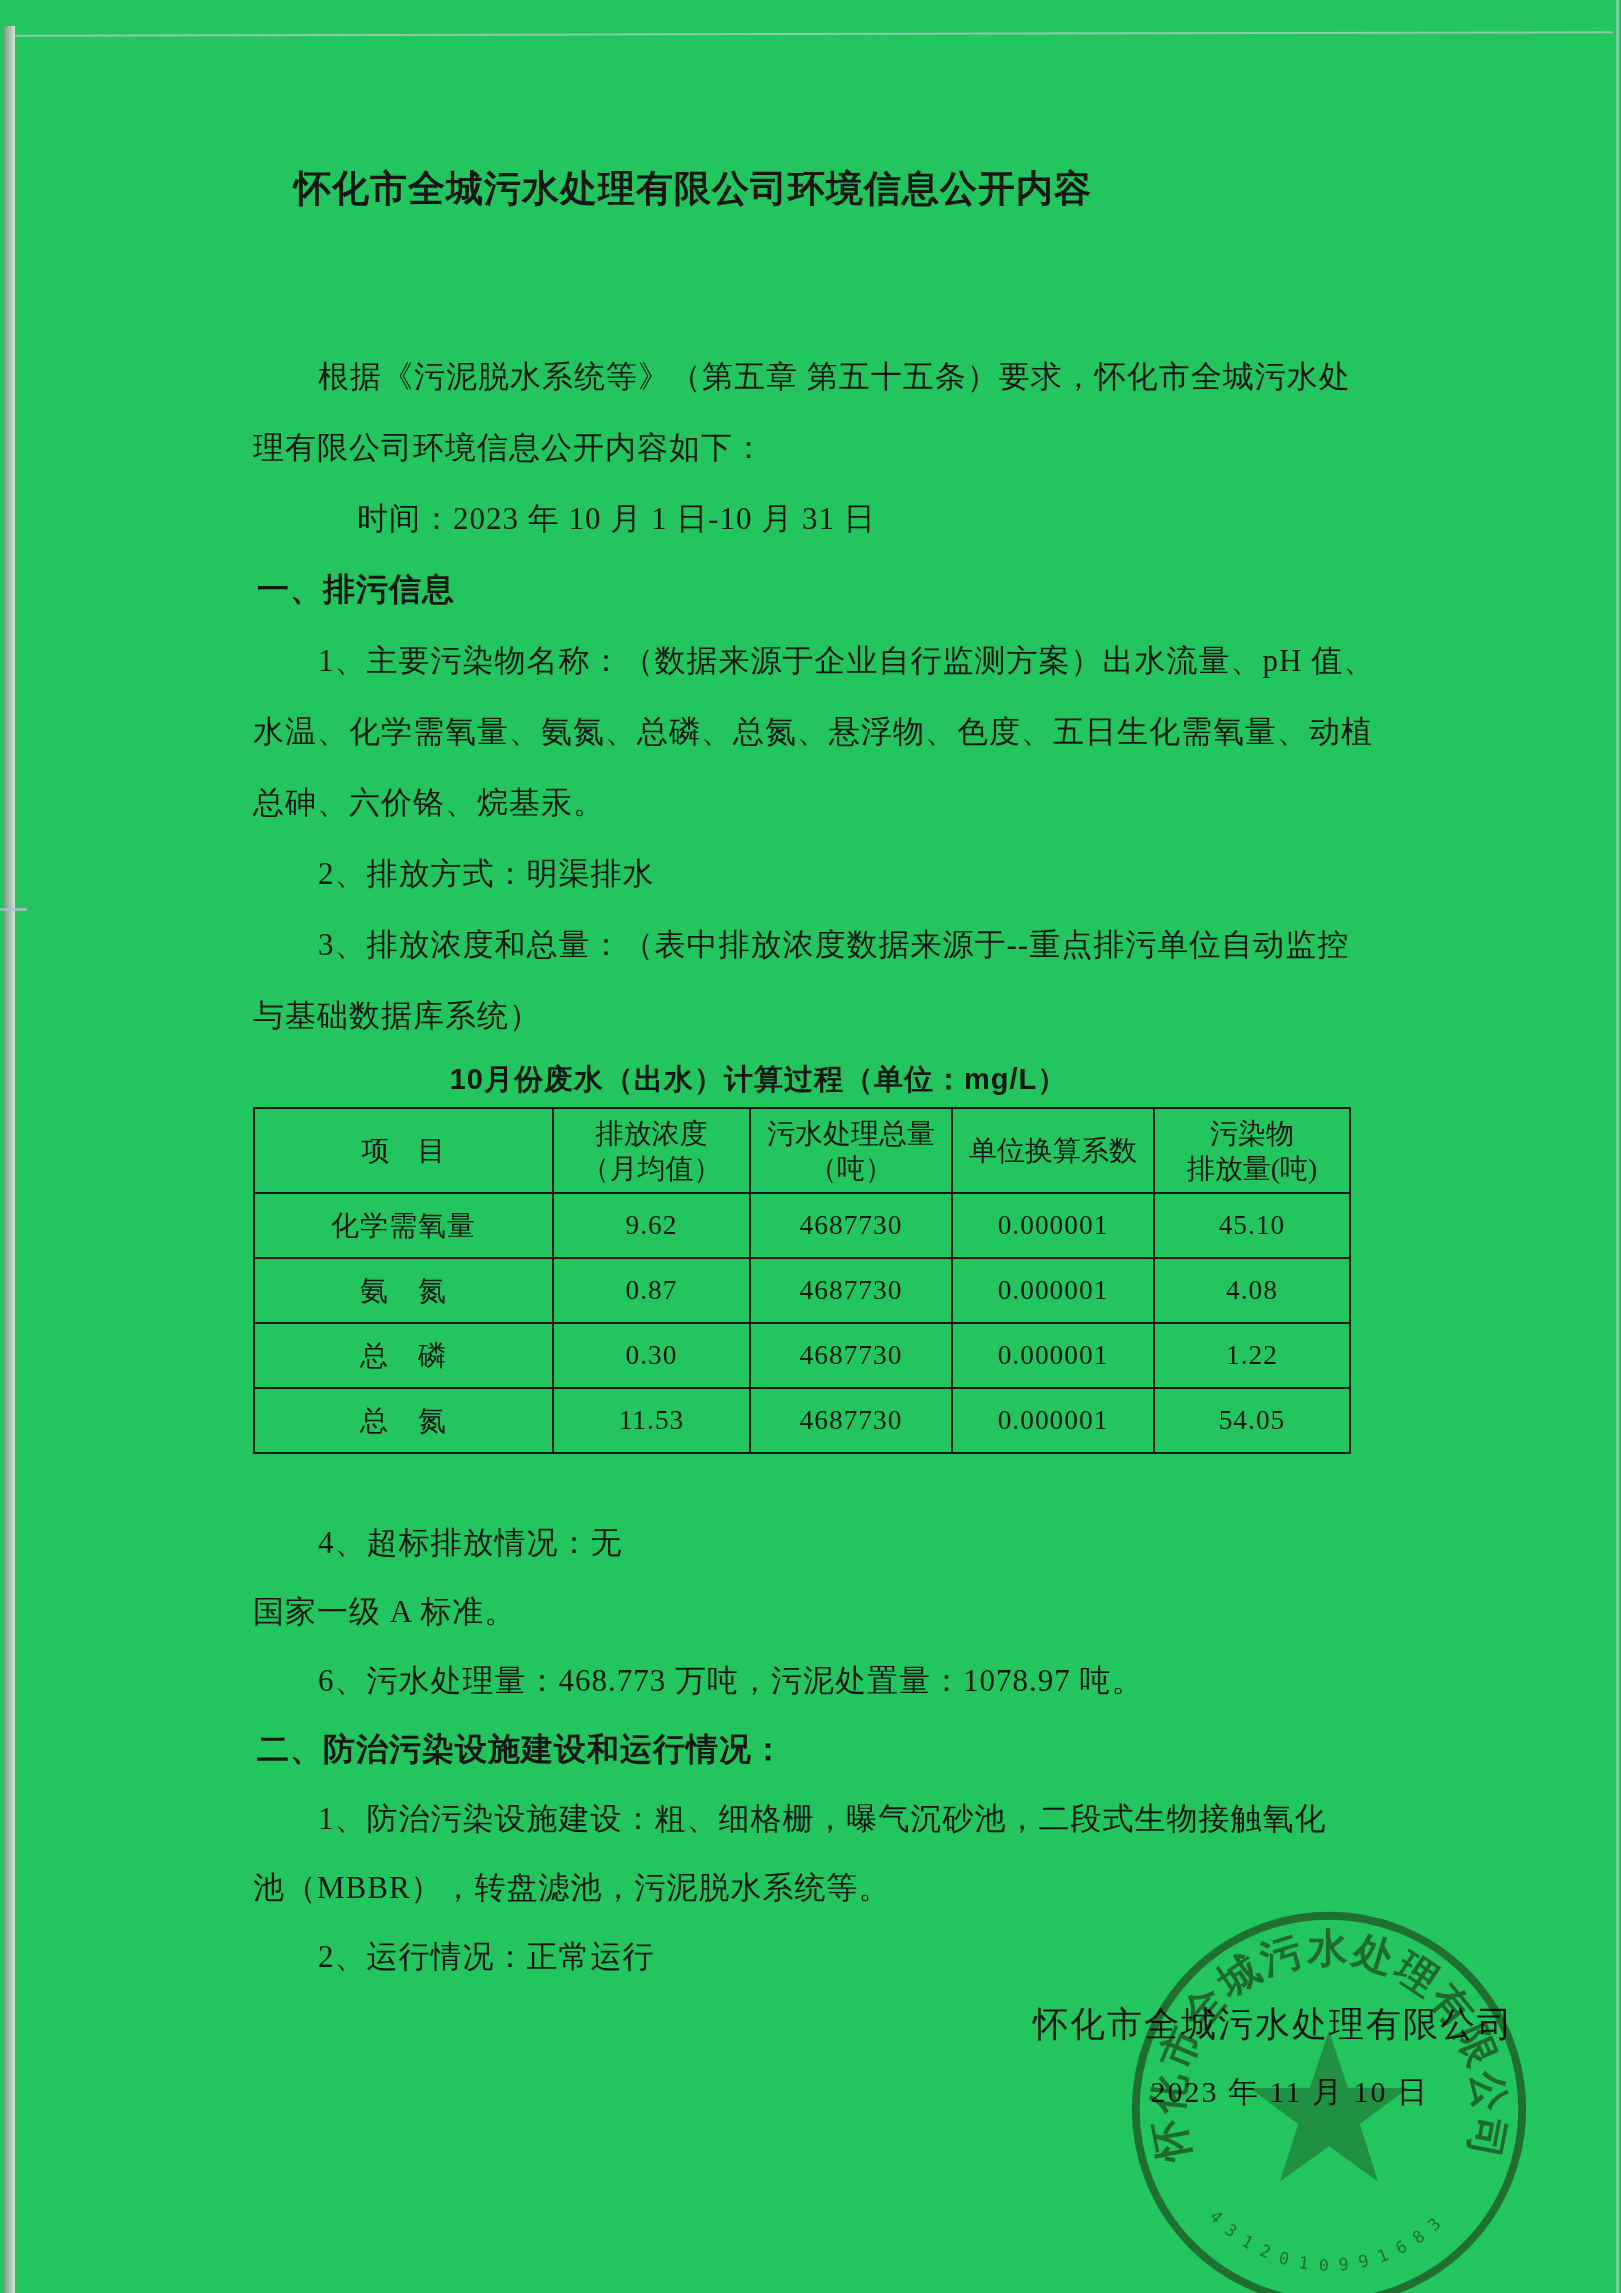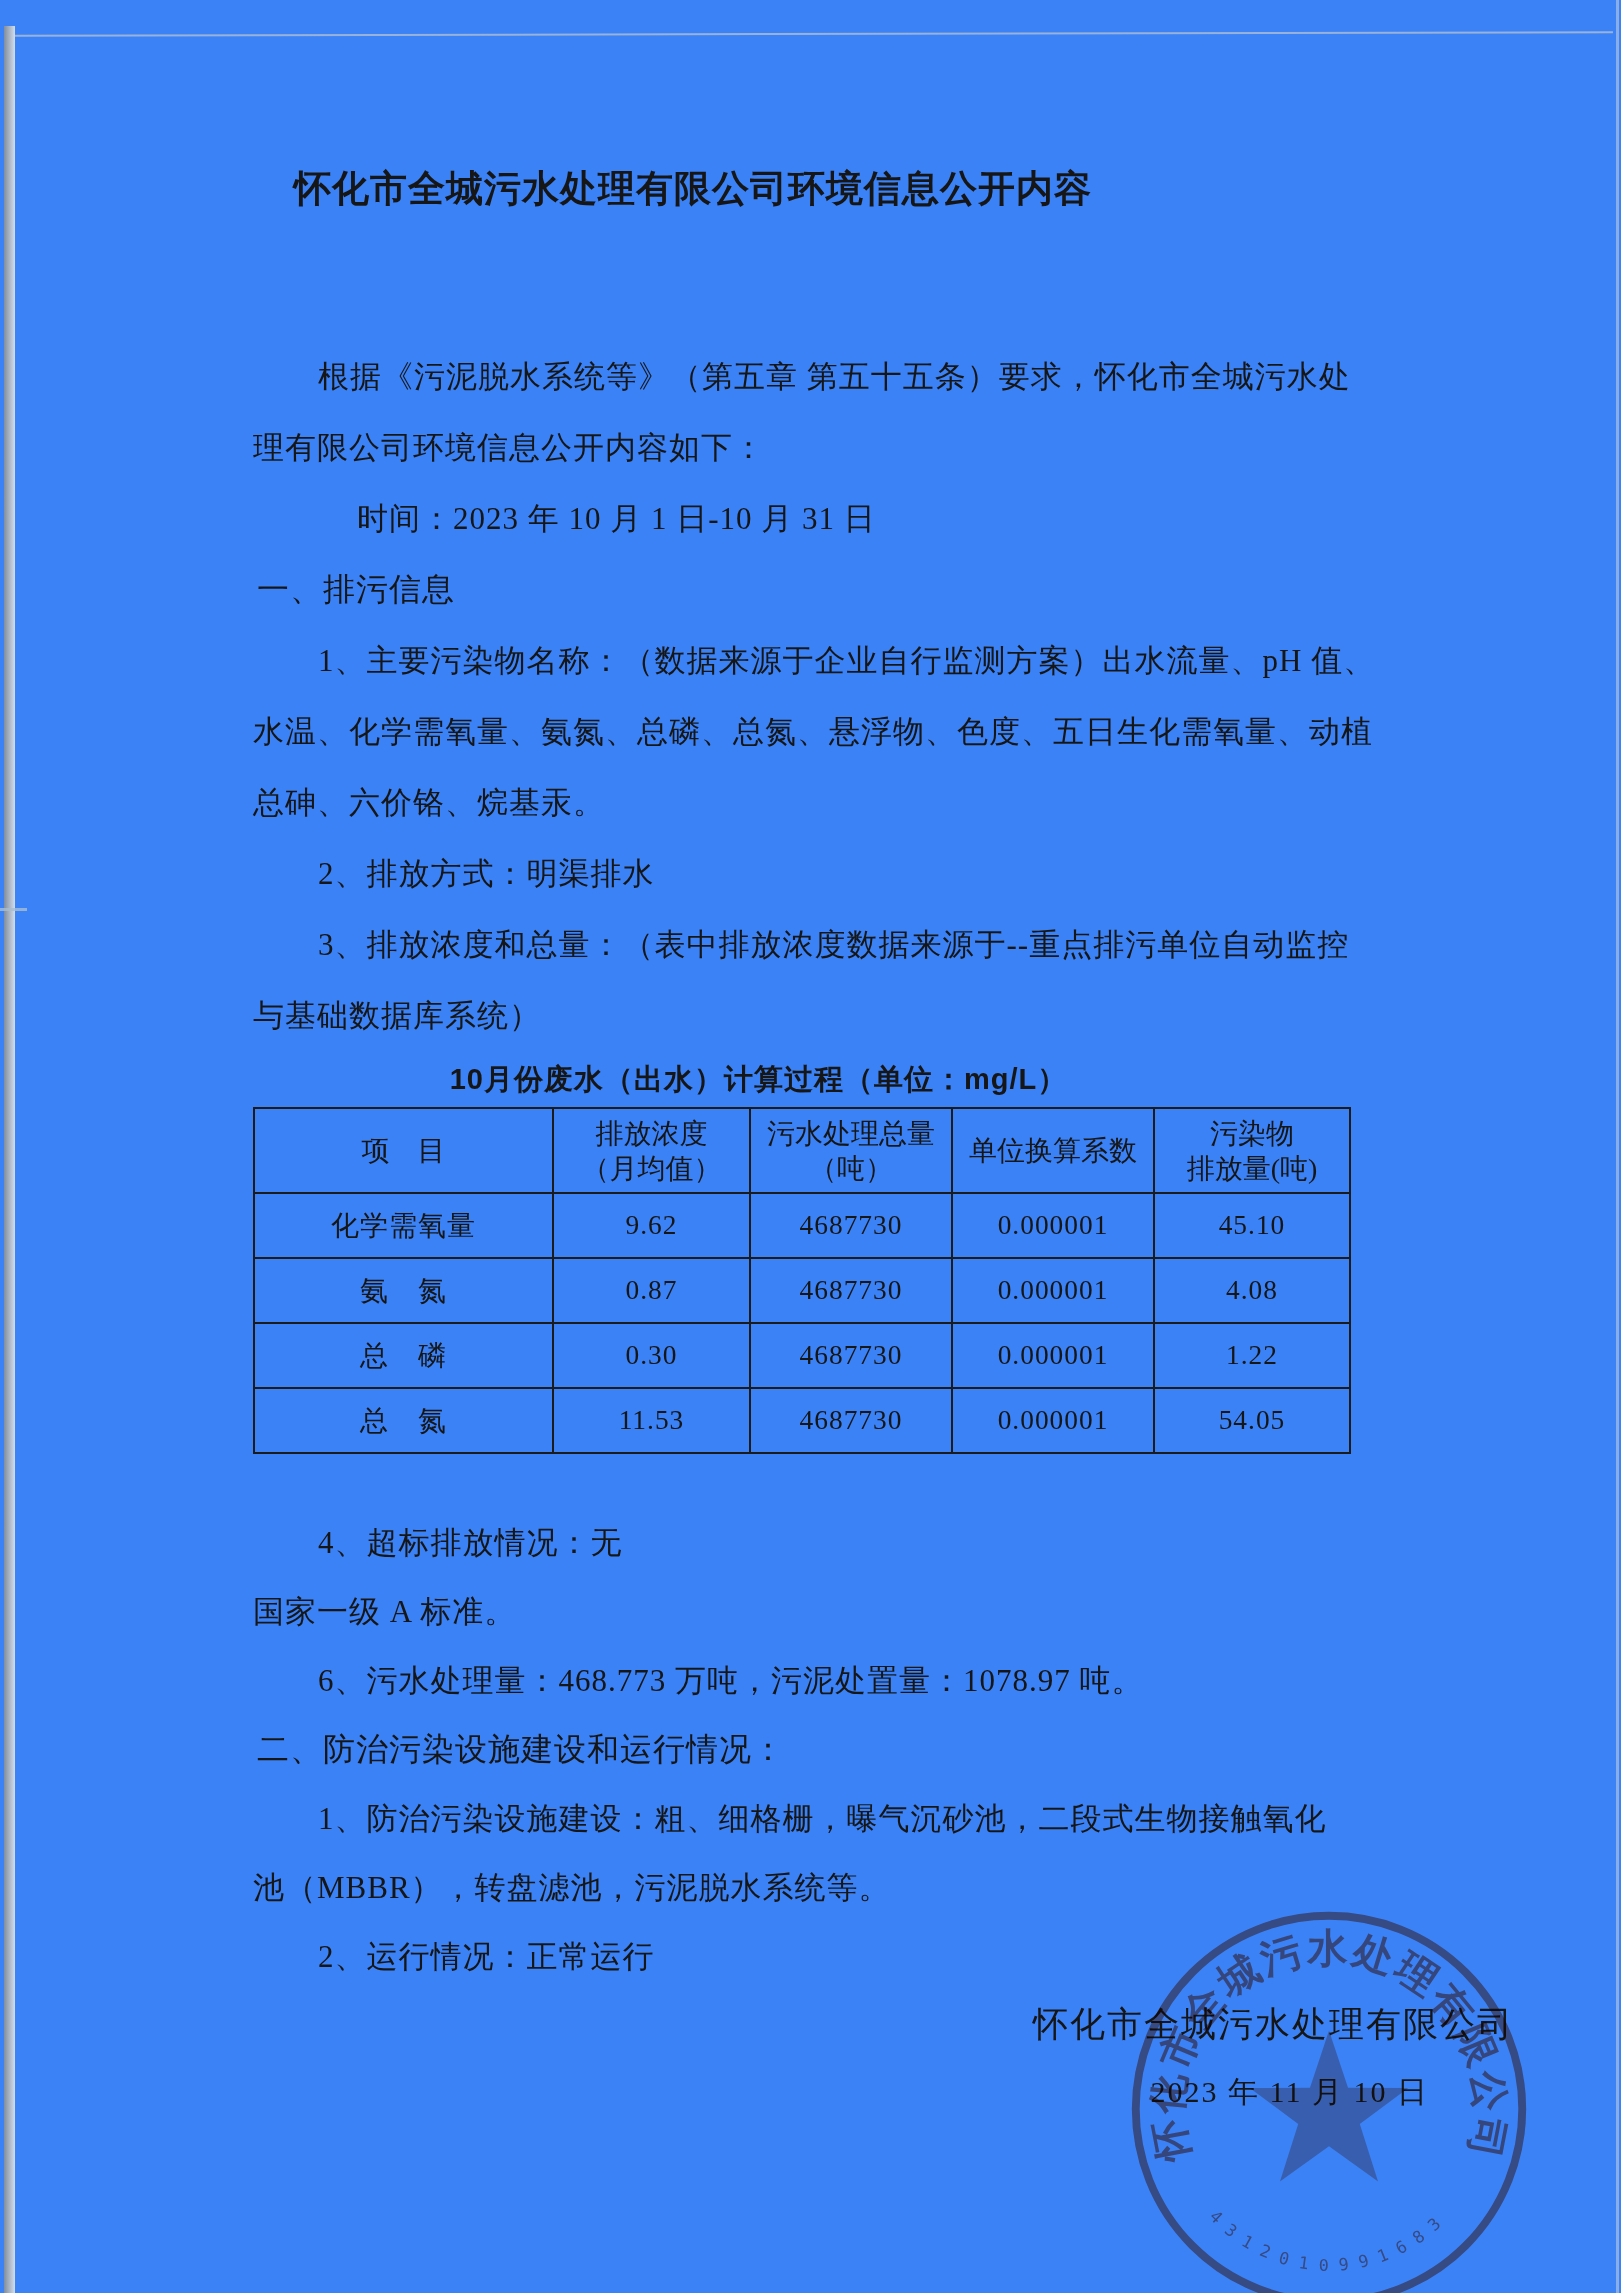--- a/index.html
+++ b/index.html
@@ -1,19 +1,19 @@
 <!DOCTYPE html>
 <html style="--stamp-color: #d8554b;"><head>
 <meta charset="utf-8">
 <style>
   html,body{margin:0;padding:0;background:#f4f4f2;}
   .page{
     position:relative;
     width:1621px;height:2294px;
-    background:#3b82f6;
+    background:#22c55e;
     overflow:hidden;
     font-family:"Liberation Serif","DejaVu Serif",serif;
     color:#161616;
   }
   
   .edge-left{position:absolute;left:3.9px;top:25.5px;width:10.8px;height:2268px;
     background:linear-gradient(to right,#8f8f8d,#c2c2c0 55%,#eeeeec);opacity:.85;}
   .edge-top{position:absolute;left:14.7px;top:33px;width:1598px;height:2px;background:#cccccb;opacity:.65;transform:rotate(-0.12deg);}
   .edge-right{position:absolute;right:2px;top:0;width:2.9px;height:100%;background:#d8d8d6;opacity:.5;}
   .artifact-line{position:absolute;left:0;top:908px;width:26.5px;height:2.9px;background:#a9bed0;opacity:.8;}
@@ -25,21 +25,21 @@
   }
   .body-block{position:absolute;left:253px;top:341px;width:1178px;}
   .line{display:flex;align-items:center;white-space:nowrap;}
   .rows-top .line{height:71px;}
   .rows-bottom .line{height:69px;text-align:center;}
   .line.para,.line.item{padding-left:65px;}
   .line.time{padding-left:104px;}
   .line.cont{padding-left:0;}
   .line span{font-size:31px;letter-spacing:1px;}
   .line.h1{padding-left:3.9px;}
-  .line.h1 span{font-family:"Liberation Sans","DejaVu Sans",sans-serif;font-weight:400;font-size:32px;}
+  .line.h1 span{font-family:"Liberation Sans","DejaVu Sans",sans-serif;font-weight:700;font-size:32px;}
 
   .table-title{
     height:56px;line-height:56px;text-align:center;padding-right:167px;
     font-family:"Liberation Sans","DejaVu Sans",sans-serif;
     font-weight:700;font-size:29px;letter-spacing:1px;
   }
   table.emissions{
     border-collapse:collapse;width:1096px;
     table-layout:fixed;border:2.9px solid #1b1b1b;
   }

